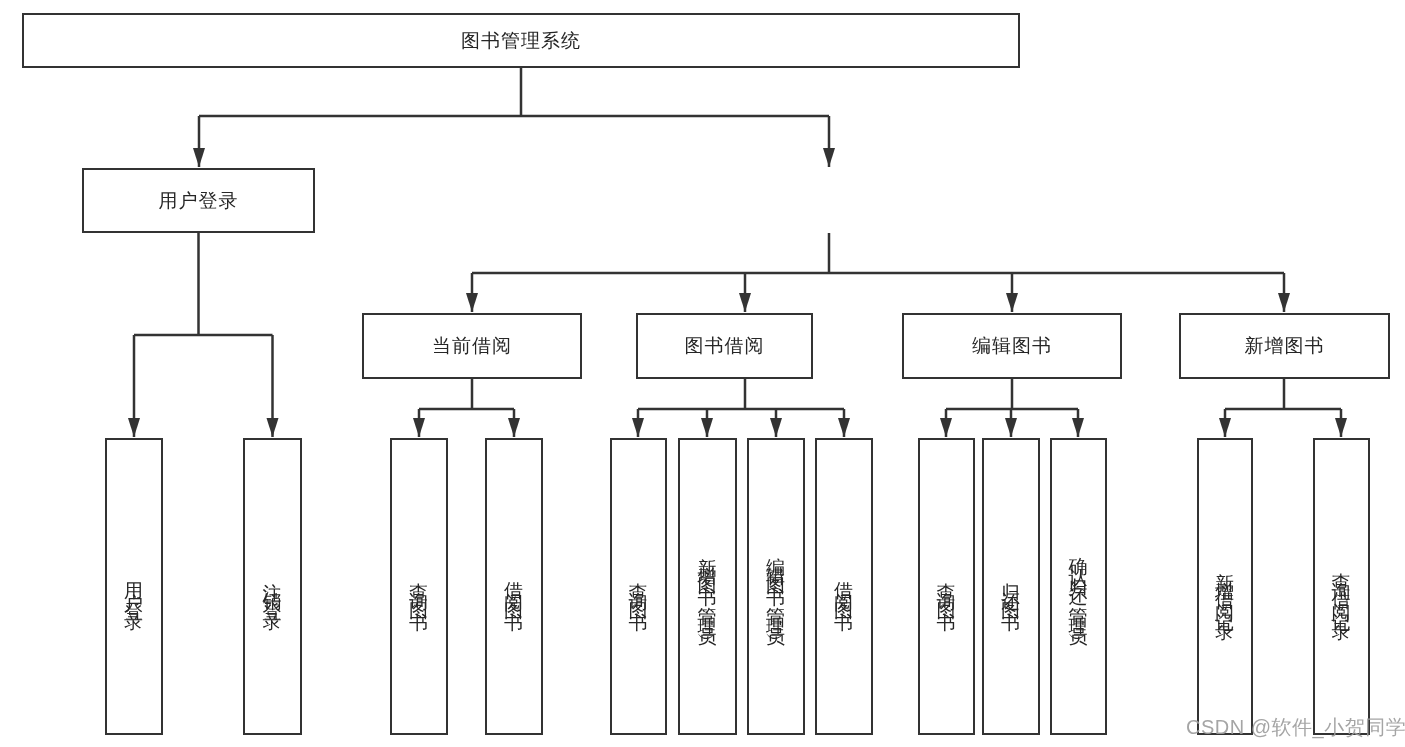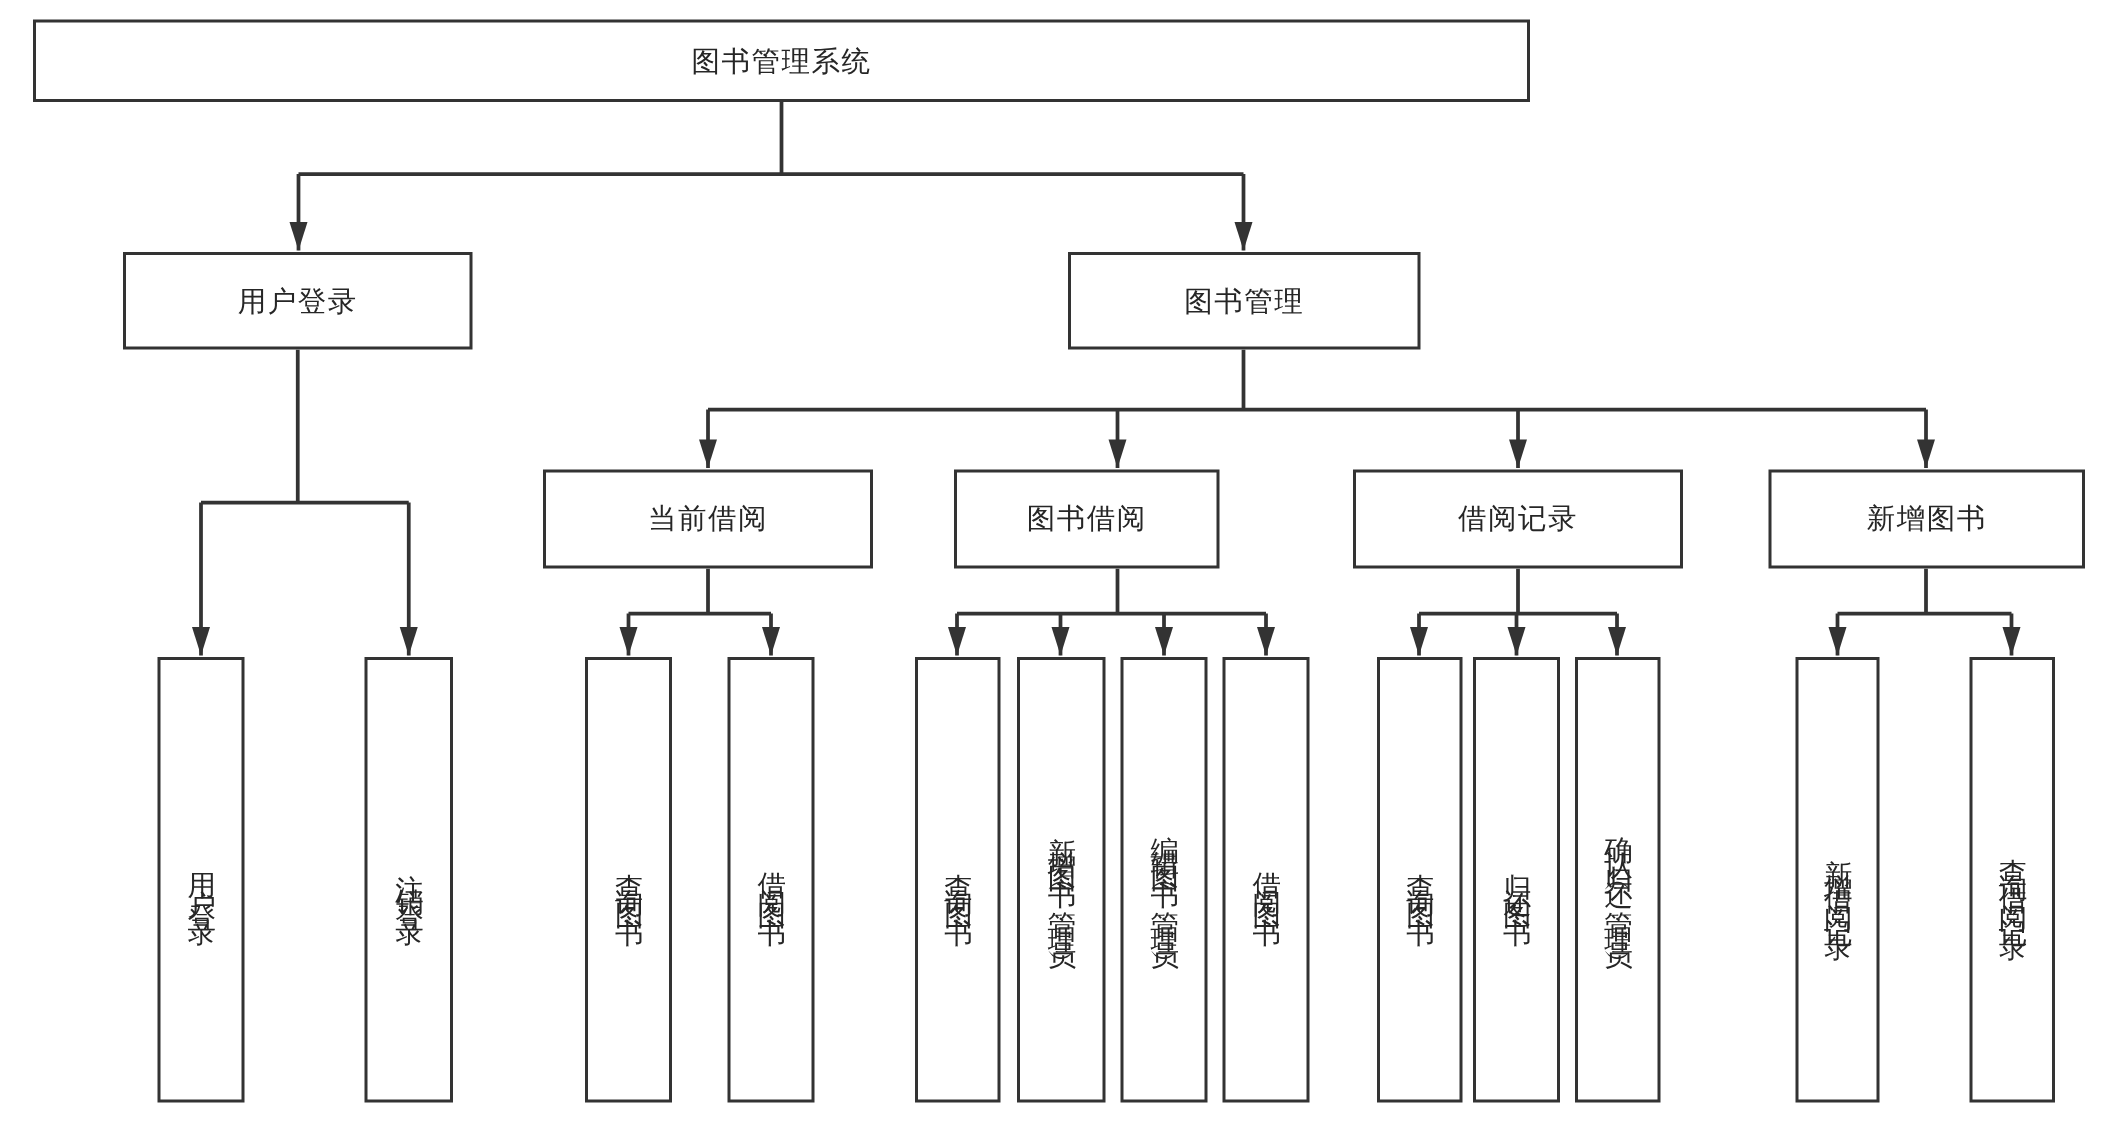--- a/index.html
+++ b/index.html
@@ -66,39 +66,39 @@
 
       <path d="M1284,379 V409 M1225,409 H1341"></path>
       <line x1="1225" y1="409" x2="1225" y2="437" marker-end="url(#ah)"></line>
       <line x1="1341" y1="409" x2="1341" y2="437" marker-end="url(#ah)"></line>
     </g>
   </svg>
 
   <div class="box" style="left:22px;top:13px;width:998px;height:55px">图书管理系统</div>
 
   <div class="box" style="left:82px;top:168px;width:233px;height:65px">用户登录</div>
-  <div class="box" style="left:712px;top:168px;width:235px;height:65px">图书管理</div>
 
   <div class="box" style="left:362px;top:313px;width:220px;height:66px">当前借阅</div>
   <div class="box" style="left:636px;top:313px;width:177px;height:66px">图书借阅</div>
-  <div class="box" style="left:902px;top:313px;width:220px;height:66px">借阅记录</div>
+  <div class="box" style="left:902px;top:313px;width:220px;height:66px">编辑图书</div>
   <div class="box" style="left:1179px;top:313px;width:211px;height:66px">新增图书</div>
 
   <div class="box v" style="left:105px;top:438px;width:58px;height:297px">用户登录</div>
   <div class="box v" style="left:243px;top:438px;width:59px;height:297px">注销登录</div>
 
   <div class="box v" style="left:390px;top:438px;width:58px;height:297px">查询图书</div>
   <div class="box v" style="left:485px;top:438px;width:58px;height:297px">借阅图书</div>
 
   <div class="box v" style="left:610px;top:438px;width:57px;height:297px">查询图书</div>
   <div class="box v" style="left:678px;top:438px;width:59px;height:297px">新增图书（管理员）</div>
   <div class="box v" style="left:747px;top:438px;width:58px;height:297px">编辑图书（管理员）</div>
   <div class="box v" style="left:815px;top:438px;width:58px;height:297px">借阅图书</div>
 
   <div class="box v" style="left:918px;top:438px;width:57px;height:297px">查询图书</div>
   <div class="box v" style="left:982px;top:438px;width:58px;height:297px">归还图书</div>
   <div class="box v" style="left:1050px;top:438px;width:57px;height:297px">确认归还（管理员）</div>
 
   <div class="box v" style="left:1197px;top:438px;width:56px;height:297px">新增借阅记录</div>
   <div class="box v" style="left:1313px;top:438px;width:57px;height:297px">查询借阅记录</div>
 
+  <div class="watermark">CSDN @软件_小贺同学</div>
 
 </div>
 
 </body></html>

